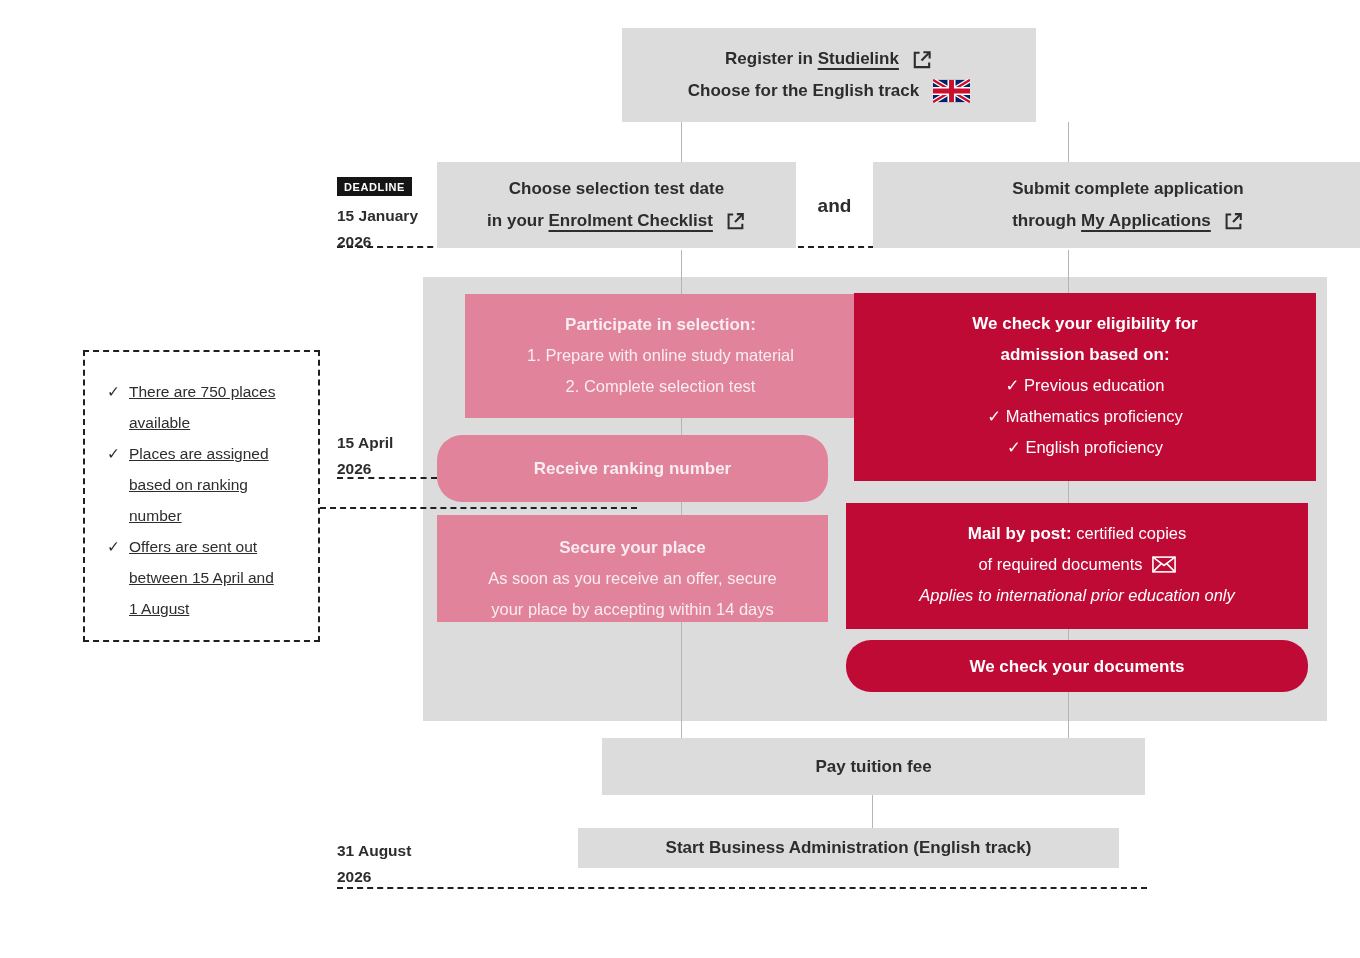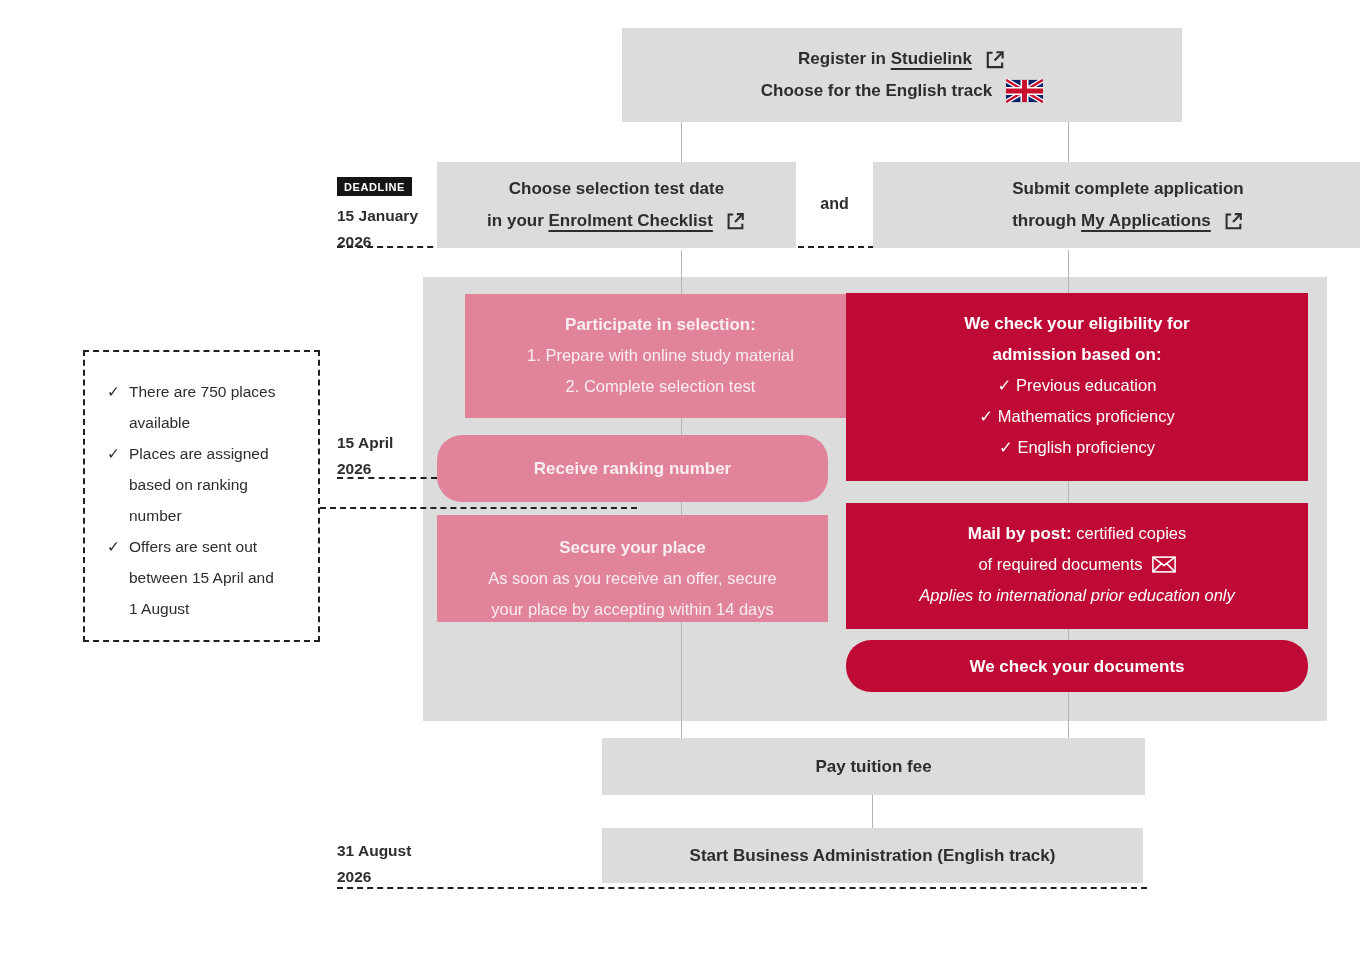--- a/index.html
+++ b/index.html
@@ -18,29 +18,29 @@
   .vline{position:absolute;width:1px;background:#b5b5b5;}
   .dash-h{position:absolute;height:0;border-top:2px dashed #1f1f1f;}
   .ext-icon{margin-left:11px;flex:0 0 auto;cursor:pointer;}
   .flag{margin-left:14px;flex:0 0 auto;}
   .badge{
     position:absolute;background:#151515;color:#ffffff;
     font-size:11px;font-weight:bold;letter-spacing:.6px;
     padding:4px 7px 3px 7px;
   }
   .datelabel{position:absolute;font-size:15.5px;font-weight:bold;line-height:26px;white-space:pre;}
-  .andlabel{position:absolute;font-size:16px;font-weight:bold;}
+  .andlabel{position:absolute;font-size:19px;font-weight:bold;}
   .infobox{
     position:absolute;background:#ffffff;border:2px dashed #1f1f1f;
     font-size:15.5px;line-height:31px;box-sizing:border-box;
     padding:24px 10px 10px 22px;
   }
   .infoitem{display:flex;align-items:flex-start;}
   .infoitem .chk{flex:0 0 auto;margin-right:9px;}
-  .infoitem .txt{width:156px;}
+  .infoitem .txt{width:156px;text-decoration:underline;}
   .pinkbox{
     position:absolute;left:437px;width:391px;background:#e0839b;color:#f9edf1;
     text-align:center;font-size:16.5px;line-height:31px;box-sizing:border-box;
   }
   .redbox{
     position:absolute;left:846px;width:462px;background:#be0a35;color:#ffffff;
     text-align:center;font-size:16.5px;line-height:31px;box-sizing:border-box;
   }
   .btitle{font-weight:bold;font-size:17px;}
   .center-one{display:flex;align-items:center;justify-content:center;border-radius:25px;}
@@ -59,21 +59,21 @@
   <div class="vline" style="left:1068px;top:122px;height:40px;"></div>
   <div class="vline" style="left:681px;top:250px;height:488px;"></div>
   <div class="vline" style="left:1068px;top:250px;height:488px;"></div>
   <div class="vline" style="left:872px;top:795px;height:33px;"></div>
 
   <div class="dash-h" style="left:337px;top:246px;width:968px;"></div>
   <div class="dash-h" style="left:337px;top:477px;width:100px;"></div>
   <div class="dash-h" style="left:320px;top:507px;width:317px;"></div>
   <div class="dash-h" style="left:337px;top:887px;width:810px;"></div>
 
-  <div class="graybox" style="left:622px;top:28px;width:560px;height:94px;">
+  <div class="graybox" style="left:622px;top:28px;width:414px;height:94px;">
     <div class="boxline">
       <span>Register in </span><span class="link">Studielink</span>
       <svg class="ext-icon" width="23" height="23" viewBox="0 0 24 24" fill="none" stroke="#2d2d2d" stroke-width="2.2">
         <path d="M10 5 H5 V20 H20 V15"></path>
           <path d="M14 4.5 H20.5 V11"></path>
           <path d="M20 5 L12 13"></path>
       </svg>
     </div>
     <div class="boxline">
       <span>Choose for the English track</span>
@@ -144,21 +144,21 @@
   <div class="pinkbox center-one" style="top:435px;height:67px;">
     <div class="btitle">Receive ranking number</div>
   </div>
 
   <div class="pinkbox" style="top:515px;height:107px;padding-top:17px;">
     <div class="btitle">Secure your place</div>
     <div>As soon as you receive an offer, secure</div>
     <div>your place by accepting within 14 days</div>
   </div>
 
-  <div class="redbox" style="top:293px;height:188px;padding-top:15px;">
+  <div class="redbox" style="top:293px;height:188px;padding-top:15px;margin-left:8px;">
     <div class="btitle">We check your eligibility for</div>
     <div class="btitle">admission based on:</div>
     <div><span>✓</span> <span>Previous education</span></div>
     <div><span>✓</span> <span>Mathematics proficiency</span></div>
     <div><span>✓</span> <span>English proficiency</span></div>
   </div>
 
   <div class="redbox" style="top:503px;height:126px;padding-top:15px;">
     <div class="mailline">
       <span class="btitle">Mail by post:</span><span> certified copies</span>
@@ -178,17 +178,17 @@
     <div class="btitle">We check your documents</div>
   </div>
 
   <div class="graybox" style="left:602px;top:738px;width:543px;height:57px;">
     <div class="boxline"><span>Pay tuition fee</span></div>
   </div>
 
   <div class="datelabel" style="left:337px;top:838px;">31 August</div>
   <div class="datelabel" style="left:337px;top:864px;">2026</div>
 
-  <div class="graybox" style="left:602px;top:828px;width:541px;height:55px;">
+  <div class="graybox" style="left:578px;top:828px;width:541px;height:40px;">
     <div class="boxline"><span>Start Business Administration (English track)</span></div>
   </div>
 
 </div>
 
 </body></html>

